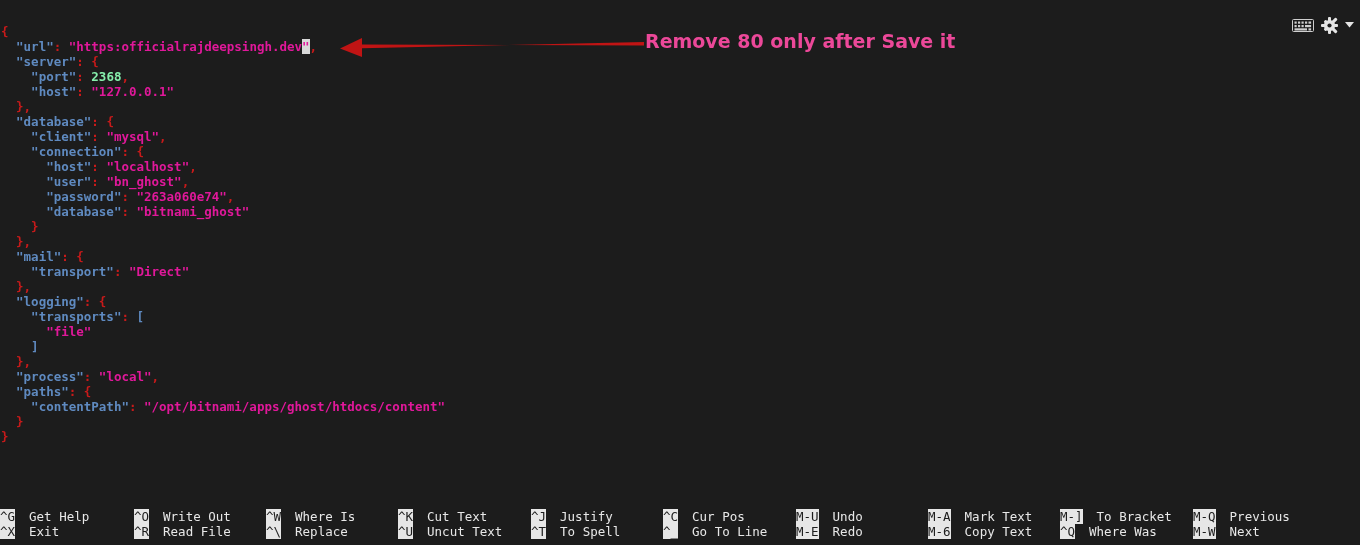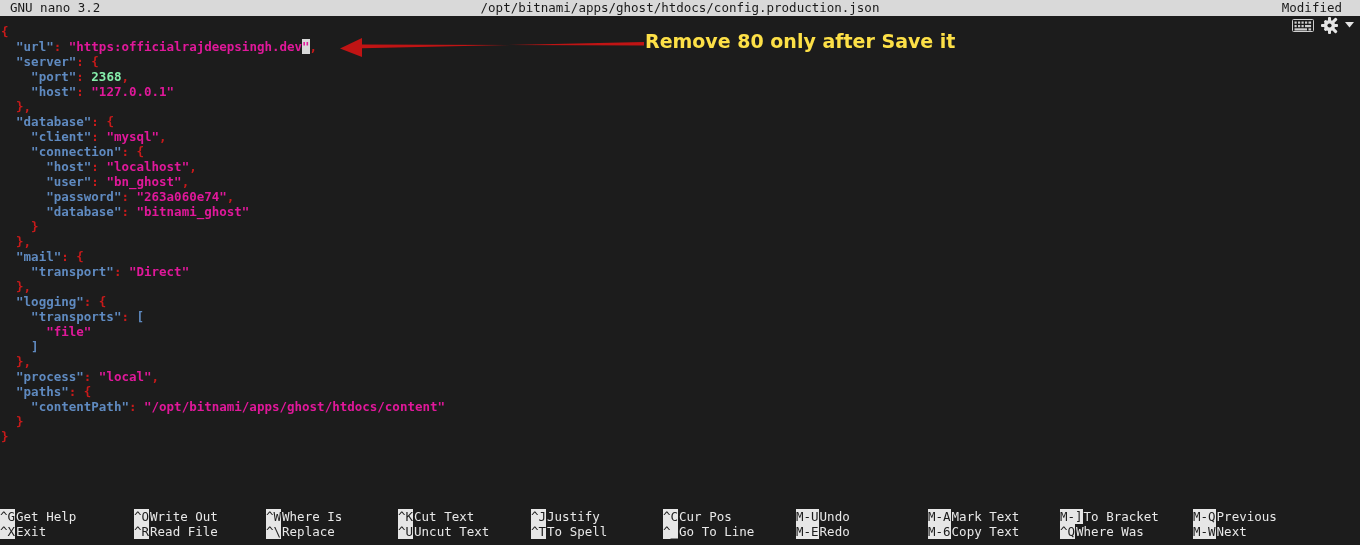--- a/index.html
+++ b/index.html
@@ -85,21 +85,21 @@
   }
   .anno-arrow {
     left: 326px;
     top: 36px;
     width: 318px;
     height: 22px;
   }
   .anno-text {
     left: 645px;
     top: 30px;
-    color: #fde047;
+    color: #ec4899;
     font-family: "DejaVu Sans", sans-serif;
     font-size: 19px;
     font-weight: bold;
     line-height: 23px;
     white-space: pre;
   }
 
   
   .shortcuts {
     position: absolute;
@@ -125,33 +125,28 @@
   .sc-key {
     background: #e6e6e6;
     color: #1c1c1c;
     padding: 0 0px;
     display: inline-block;
     white-space: pre;
   }
   .sc-label {
     color: #e8e8e8;
     white-space: pre;
-    margin-left: 1px;
+    margin-left: 14px;
   }
 </style>
 </head>
 <body>
 
 <div id="app">
 
-  <div class="titlebar">
-    <span class="tb-left">GNU nano 3.2</span>
-    <span class="tb-mid">/opt/bitnami/apps/ghost/htdocs/config.production.json</span>
-    <span class="tb-right">Modified</span>
-  </div>
 
   <div class="tray">
     <span>
       <svg width="22" height="13" viewBox="0 0 22 13">
         <rect x="0.5" y="0.5" width="21" height="12" rx="1" fill="none" stroke="#cfcfcf" stroke-width="1"></rect>
         <rect x="2.5" y="2.5" width="2.2" height="2.2" fill="#cfcfcf"></rect>
         <rect x="6" y="2.5" width="2.2" height="2.2" fill="#cfcfcf"></rect>
         <rect x="9.5" y="2.5" width="2.2" height="2.2" fill="#cfcfcf"></rect>
         <rect x="13" y="2.5" width="2.2" height="2.2" fill="#cfcfcf"></rect>
         <rect x="16.5" y="2.5" width="2.6" height="2.2" fill="#cfcfcf"></rect>

